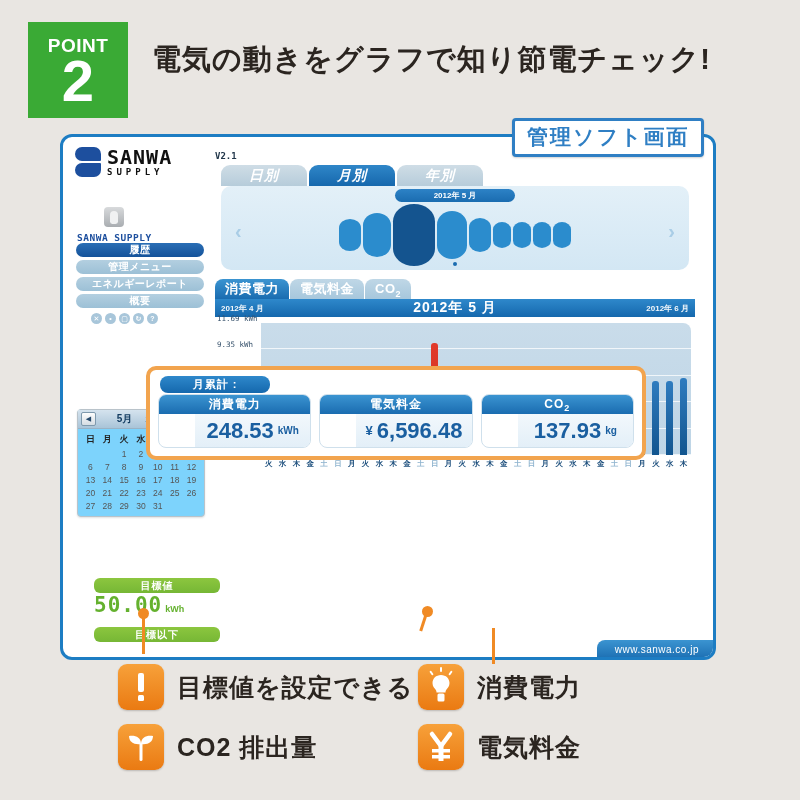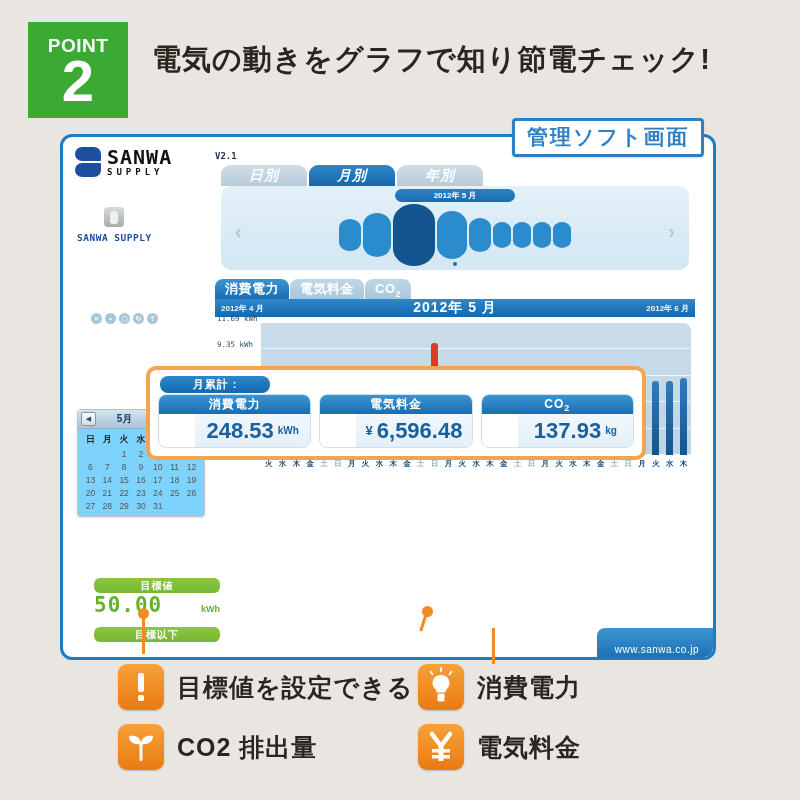--- a/index.html
+++ b/index.html
@@ -96,21 +96,21 @@
   .cal-grid td{font-size:8.5px;color:#555;text-align:center;padding:1.5px 0;}
 
   
   .goal{position:absolute;left:31px;top:425px;width:126px;margin-top:16px;}
   .goal-bar{
     background:linear-gradient(#8cc63f,#76b735);border-radius:6px;
     color:#fff;font-size:10px;font-weight:bold;text-align:center;
     height:15px;line-height:15px;letter-spacing:1px;
   }
   .goal-value{
-    height:34px;display:flex;align-items:baseline;justify-content:space-between;gap:3px;
+    height:34px;display:flex;align-items:baseline;justify-content:flex-start;gap:3px;
     color:#64b12e;
   }
   .goal-value .num{font-size:21px;font-weight:bold;letter-spacing:1px;font-family:"DejaVu Sans Mono",monospace;}
   .goal-value .unit{font-size:9px;font-weight:bold;}
 
   
   .version{position:absolute;left:152px;top:14px;font-size:9px;font-weight:bold;color:#21364a;font-family:"DejaVu Sans Mono",monospace;}
 
   .period-tabs{position:absolute;left:158px;top:28px;display:flex;font-style:italic;}
   .ptab{
@@ -202,21 +202,21 @@
     height:33px;background:linear-gradient(#f2f8fc,#e3eff8);
     display:flex;align-items:center;justify-content:center;gap:4px;margin-left:36px;
   }
   .sc-body .yen{font-size:13px;font-weight:bold;color:#1a5fa0;}
   .sc-body .val{font-size:22px;font-weight:bold;color:#1a5fa0;letter-spacing:0px;}
   .sc-body .unit{font-size:10px;font-weight:bold;color:#1a5fa0;}
 
   .footer-url{
     position:absolute;right:0;bottom:0;
     background:linear-gradient(#3b94d1,#1f72b5);
-    border-radius:8px 0 0 0;padding:16px 14px 2px 18px;
+    border-radius:8px 0 0 0;padding:4px 14px 2px 18px;
     font-size:10px;color:#fff;letter-spacing:.5px;margin-left:18px;
   }
 
   
   .connector{position:absolute;background:#f08a24;}
   .conn-dot{position:absolute;width:11px;height:11px;border-radius:50%;background:#f08a24;}
 
   
   .legend{position:absolute;left:118px;top:664px;width:570px;}
   .legend-row{display:flex;margin-bottom:14px;}
@@ -255,20 +255,26 @@
           <div class="l2">SUPPLY</div>
         </div>
       </div>
     </div>
 
     <div class="user-row">
       <div class="user-icon"></div>
       <div class="user-name">SANWA  SUPPLY</div>
     </div>
 
+    <div class="nav">
+      <div class="nav-item active">履歴</div>
+      <div class="nav-item idle">管理メニュー</div>
+      <div class="nav-item idle">エネルギーレポート</div>
+      <div class="nav-item idle">概要</div>
+    </div>
 
     <div class="mini-icons">
       <i>
           <b>✕</b>
         </i>
       <i>
           <b>•</b>
         </i>
       <i>
           <b>▢</b>

